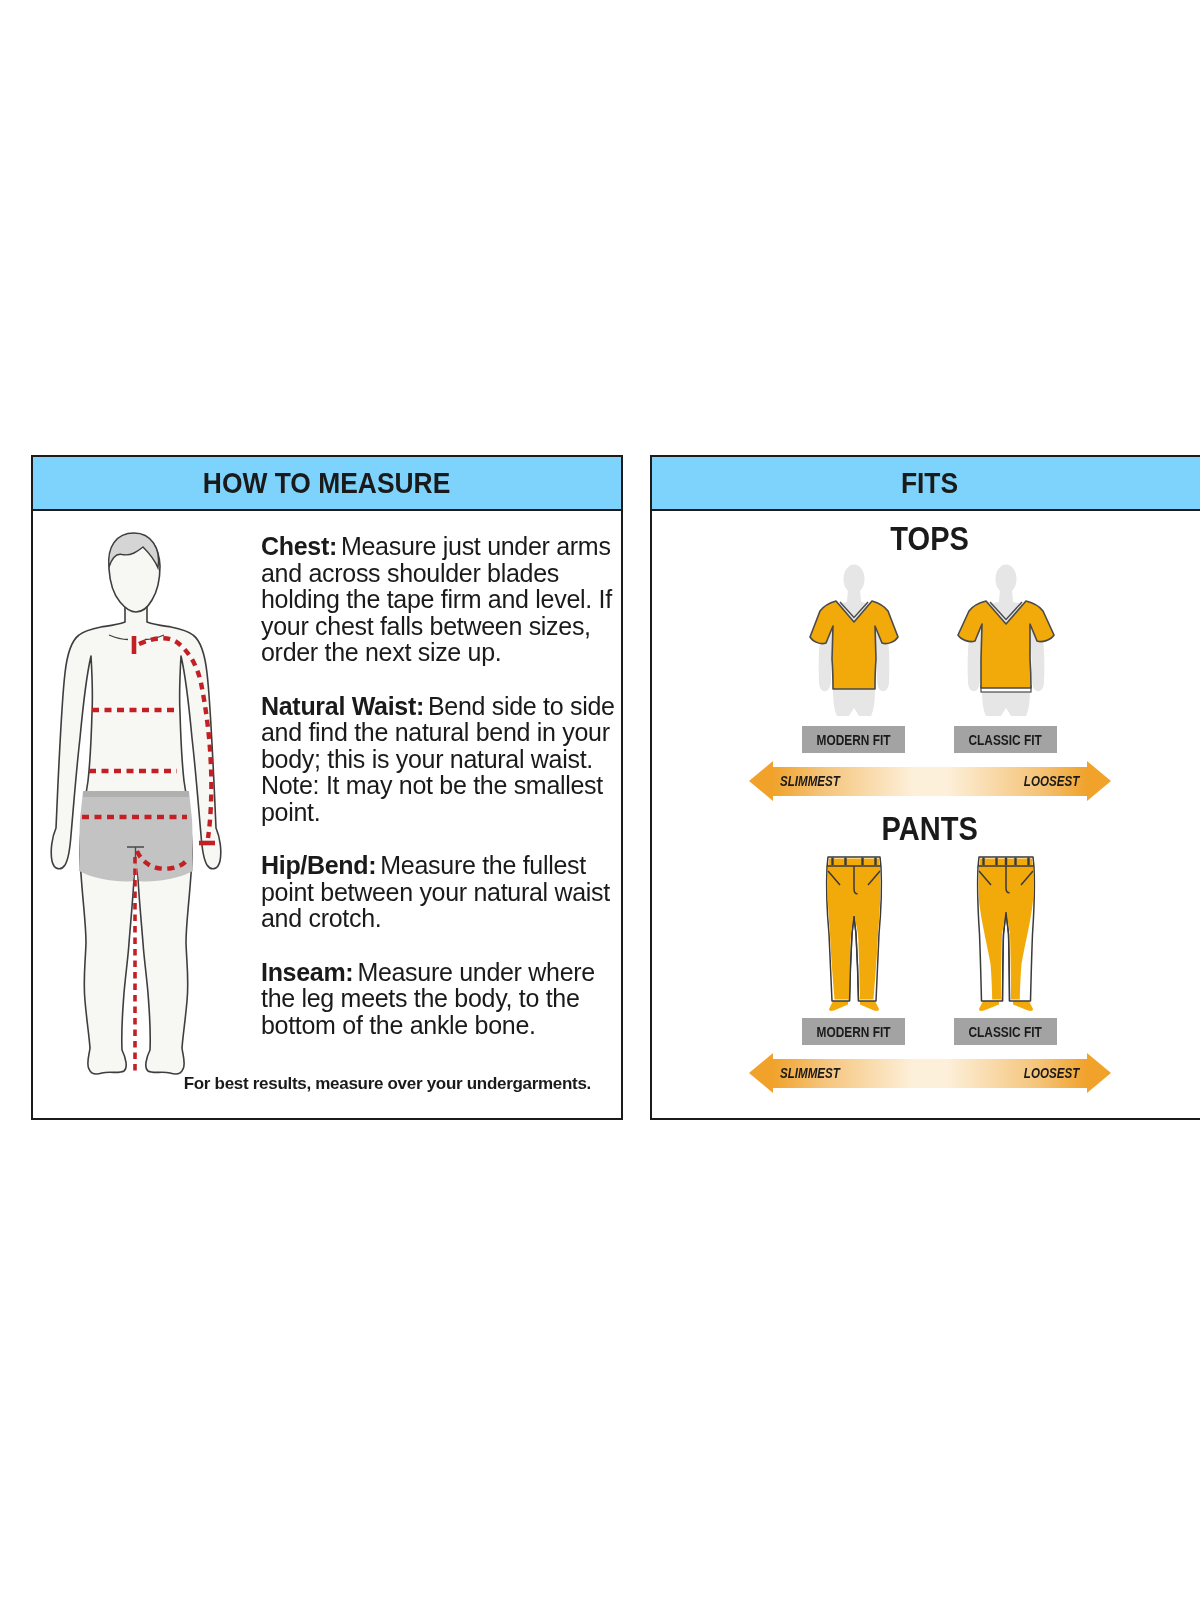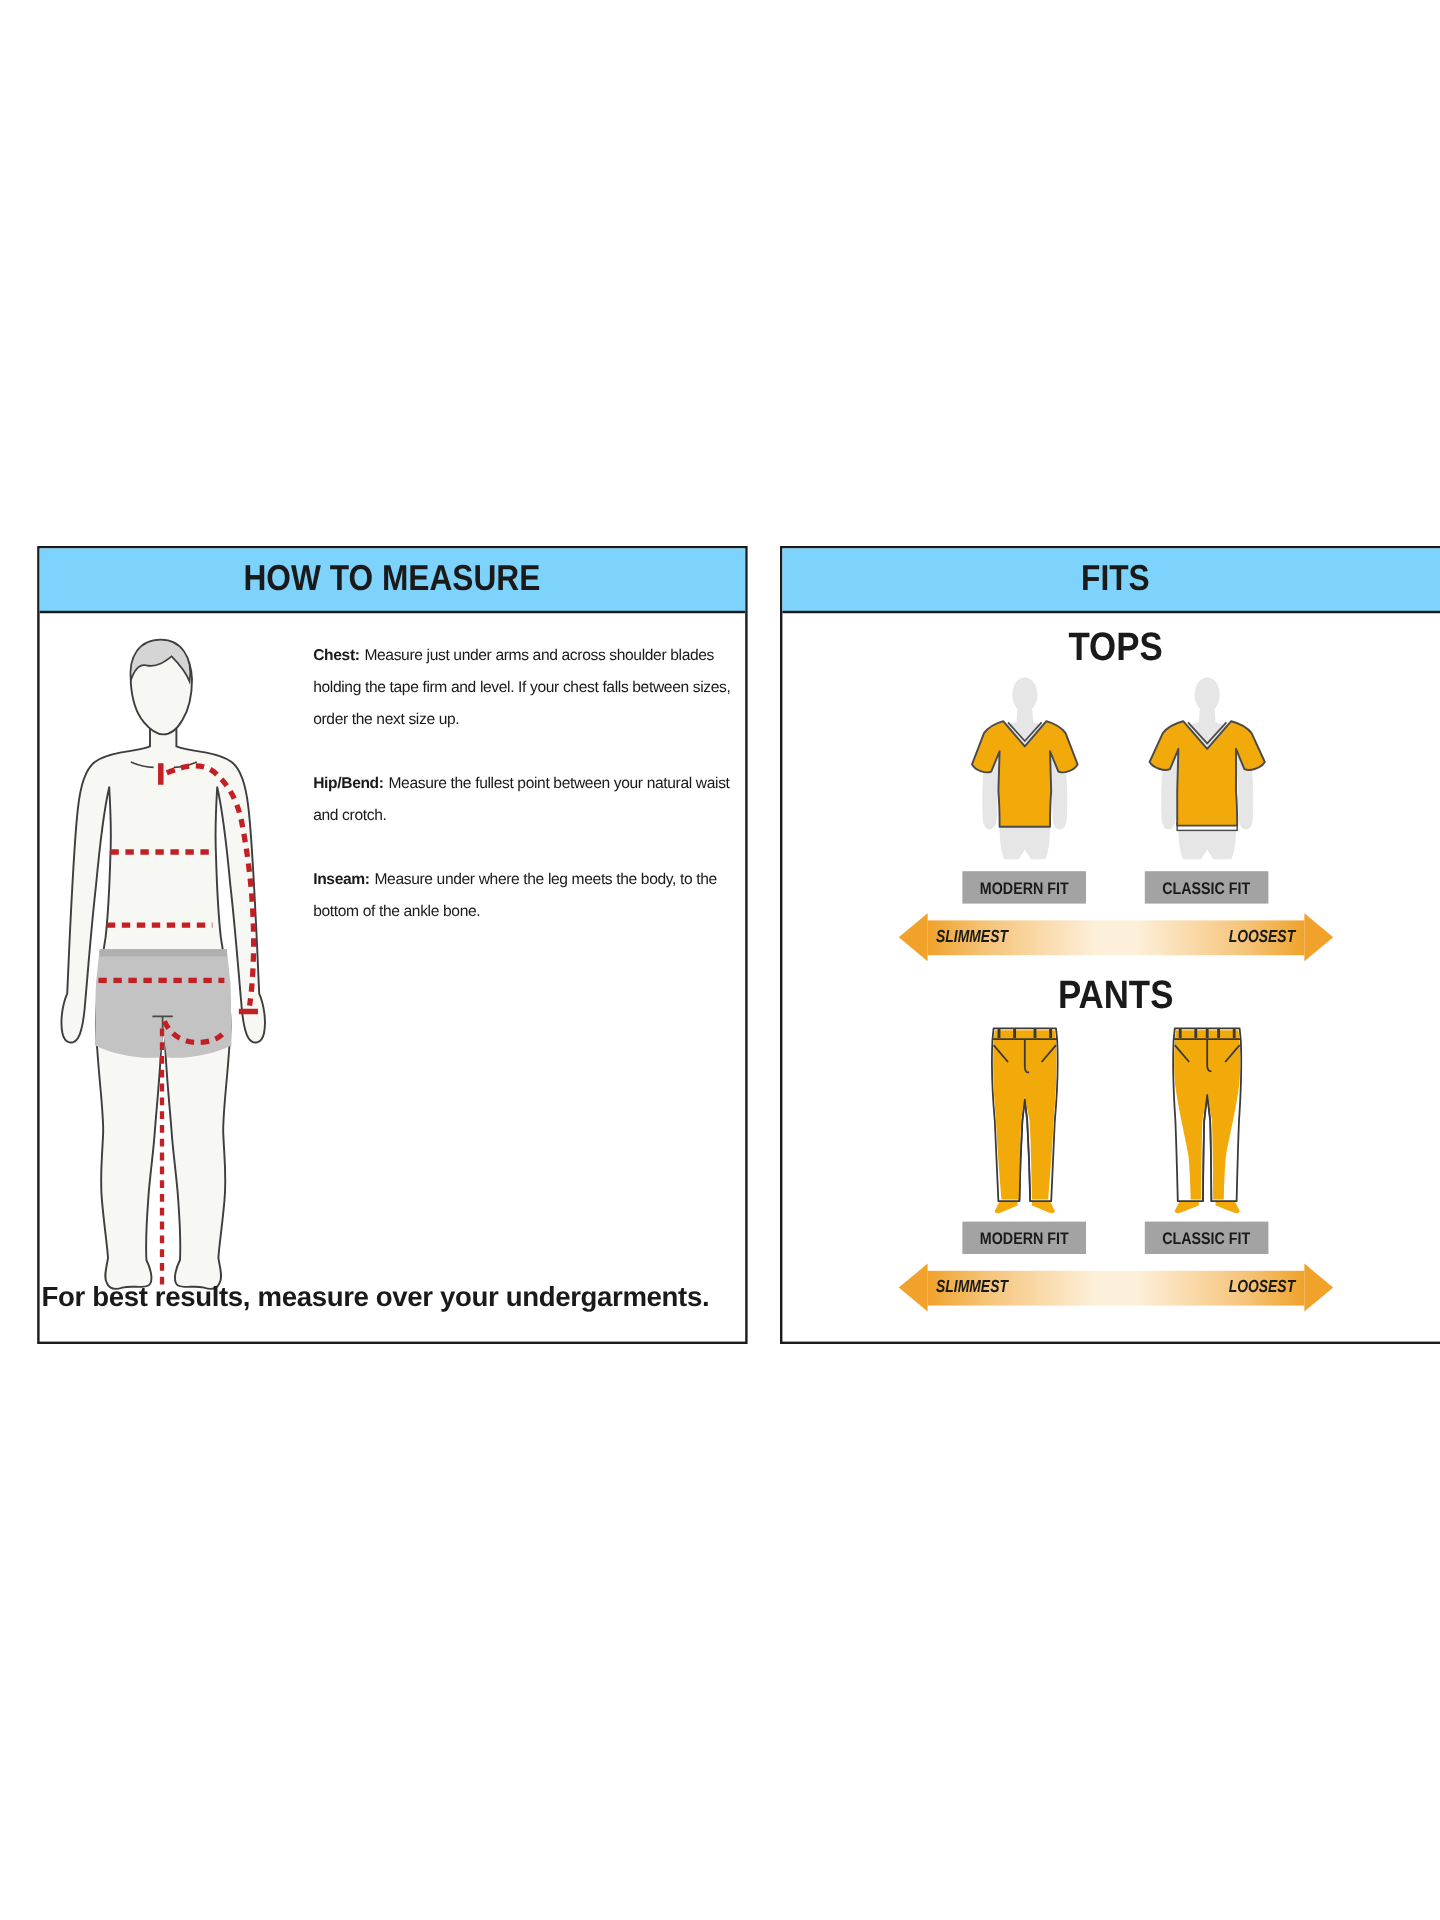--- a/index.html
+++ b/index.html
@@ -7,23 +7,23 @@
          font-family:"Liberation Sans", sans-serif;color:#1a1a1a;}
   .panel{position:absolute;top:455px;height:665px;background:#fff;border:2.5px solid #1b1b1b;box-sizing:border-box;}
   .panel-left{left:31px;width:592px;}
   .panel-right{left:650px;width:559px;}
   .panel-header{height:52px;background:#7dd3fc;border-bottom:2.5px solid #1b1b1b;
                 display:flex;align-items:center;justify-content:center;}
   .panel-header .hdr-text{font-size:30px;font-weight:bold;transform:scaleX(.88);white-space:nowrap;}
   
   .figure-wrap{position:absolute;left:-4px;top:66px;width:220px;height:560px;}
   .measure-col{position:absolute;left:228px;top:76px;width:356px;}
-  .measure-item{margin:0 0 27px 0;font-size:13px;line-height:26.5px;letter-spacing:-0.3px;}
+  .measure-item{margin:0 0 27px 0;font-size:25px;line-height:26.5px;letter-spacing:-0.3px;}
   .measure-item strong{margin-right:4px;}
-  .measure-note{position:absolute;right:30px;bottom:24px;font-size:23px;font-weight:bold;
+  .measure-note{position:absolute;right:30px;bottom:24px;font-size:17px;font-weight:bold;
                 white-space:nowrap;letter-spacing:-0.3px;}
   
   .fits-body{display:flex;flex-direction:column;align-items:center;}
   .big-heading{margin-top:9px;height:38px;display:flex;align-items:center;justify-content:flex-start;}
   .big-heading span{font-size:33px;font-weight:bold;transform:scaleX(.88);white-space:nowrap;}
   .fig-row{display:flex;justify-content:center;gap:2px;margin-top:6px;}
   .fig-col{width:150px;display:flex;flex-direction:column;align-items:center;}
   .fit-label{margin-top:6px;background:#a3a3a3;height:27px;min-width:94px;padding:0 8px;box-sizing:border-box;
              display:flex;align-items:center;justify-content:center;}
   .fit-label span{font-size:14px;font-weight:bold;transform:scaleX(.85);white-space:nowrap;}
@@ -90,20 +90,23 @@
           <path stroke-width="3.6" stroke-dasharray="6.5 5" d="M106 334 L106 549"></path>
         </g>
       </svg>
     </div>
 
     <div class="measure-col">
       <p class="measure-item">
         <strong>Chest:</strong><span>Measure just under arms and across shoulder blades holding the tape firm and level. If your chest falls between sizes, order the next size up.</span>
       </p>
       <p class="measure-item">
+        <strong>Natural Waist:</strong><span>Bend side to side and find the natural bend in your body; this is your natural waist. Note: It may not be the smallest point.</span>
+      </p>
+      <p class="measure-item">
         <strong>Hip/Bend:</strong><span>Measure the fullest point between your natural waist and crotch.</span>
       </p>
       <p class="measure-item">
         <strong>Inseam:</strong><span>Measure under where the leg meets the body, to the bottom of the ankle bone.</span>
       </p>
     </div>
 
     <div class="measure-note">For best results, measure over your undergarments.</div>
   </div>
 

